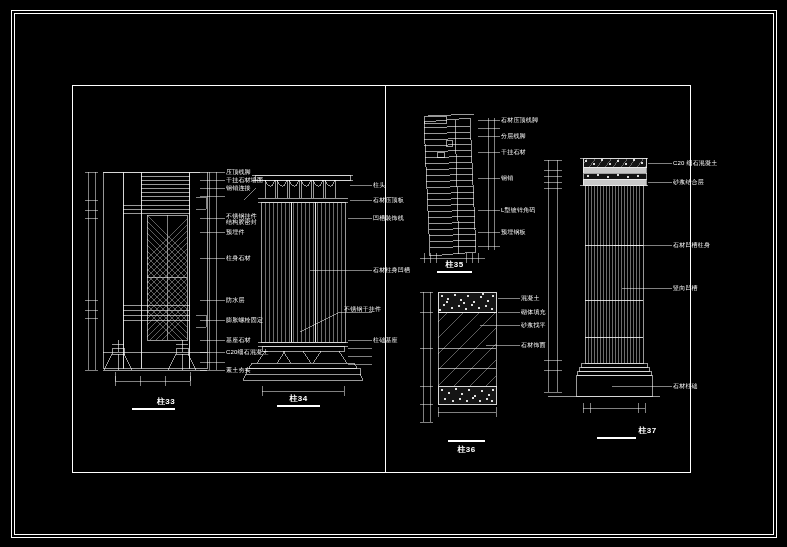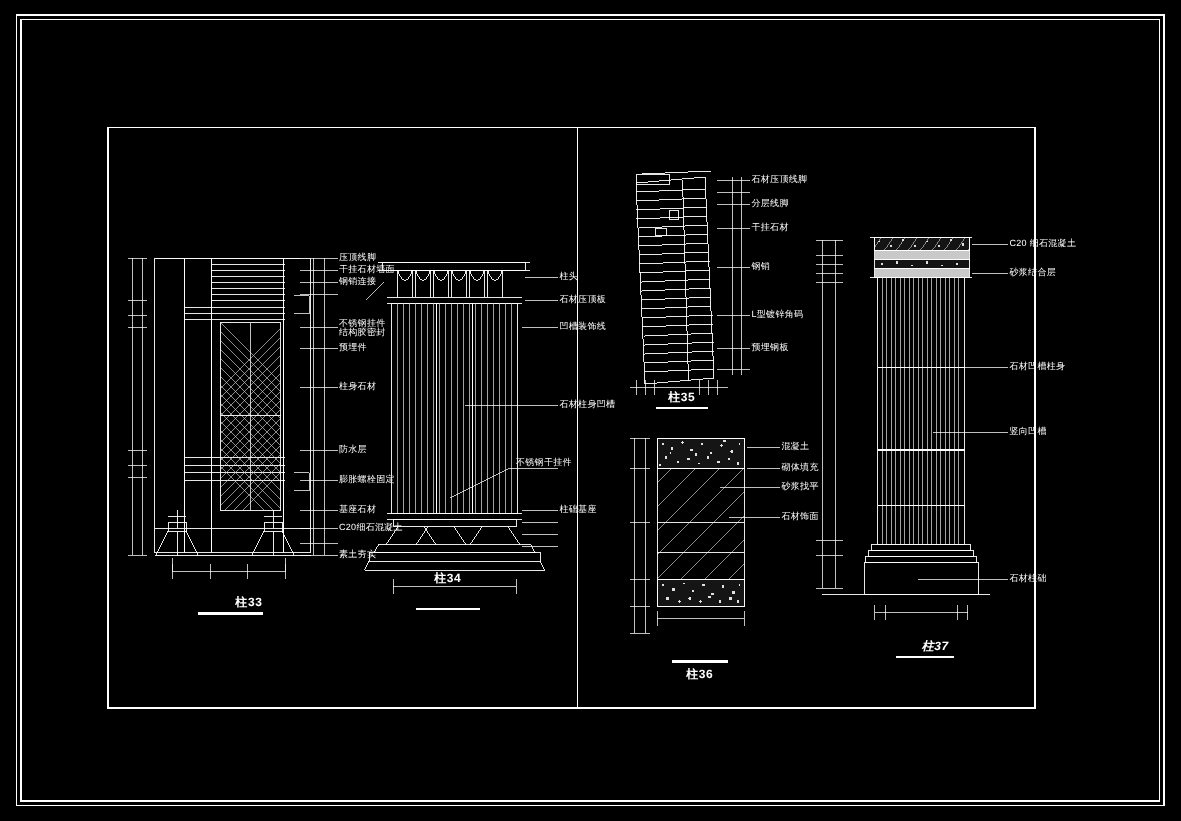--- a/index.html
+++ b/index.html
@@ -536,27 +536,27 @@
       <line x1="645" y1="403" x2="645" y2="413"></line>
     </g>
 
     <line x1="597" y1="438" x2="636" y2="438" stroke="#ffffff" stroke-width="1.6"></line>
   </g>
 
 </svg>
 
   <div class="title-lbl" style="left:132px;top:398px;width:43px;text-align:right;">柱33</div>
 
-  <div class="title-lbl" style="left:277px;top:382px;width:43px;">柱34</div>
+  <div class="title-lbl" style="left:277px;top:395px;width:43px;">柱34</div>
 
   <div class="title-lbl" style="left:437px;top:261px;width:35px;">柱35</div>
 
   <div class="title-lbl" style="left:448px;top:446px;width:37px;">柱36</div>
 
-  <div class="title-lbl" style="left:604px;top:427px;width:39px;font-style:italic;">柱37</div>
+  <div class="title-lbl" style="left:628px;top:427px;width:39px;">柱37</div>
 
   <div class="lbl" style="left:226px;top:169px;">压顶线脚</div>
   <div class="lbl" style="left:226px;top:177px;">干挂石材墙面</div>
   <div class="lbl" style="left:226px;top:185px;">钢销连接</div>
   <div class="lbl" style="left:226px;top:213px;white-space:pre;">不锈钢挂件
 结构胶密封</div>
   <div class="lbl" style="left:226px;top:229px;">预埋件</div>
   <div class="lbl" style="left:226px;top:255px;">柱身石材</div>
   <div class="lbl" style="left:226px;top:297px;">防水层</div>
   <div class="lbl" style="left:226px;top:317px;">膨胀螺栓固定</div>

